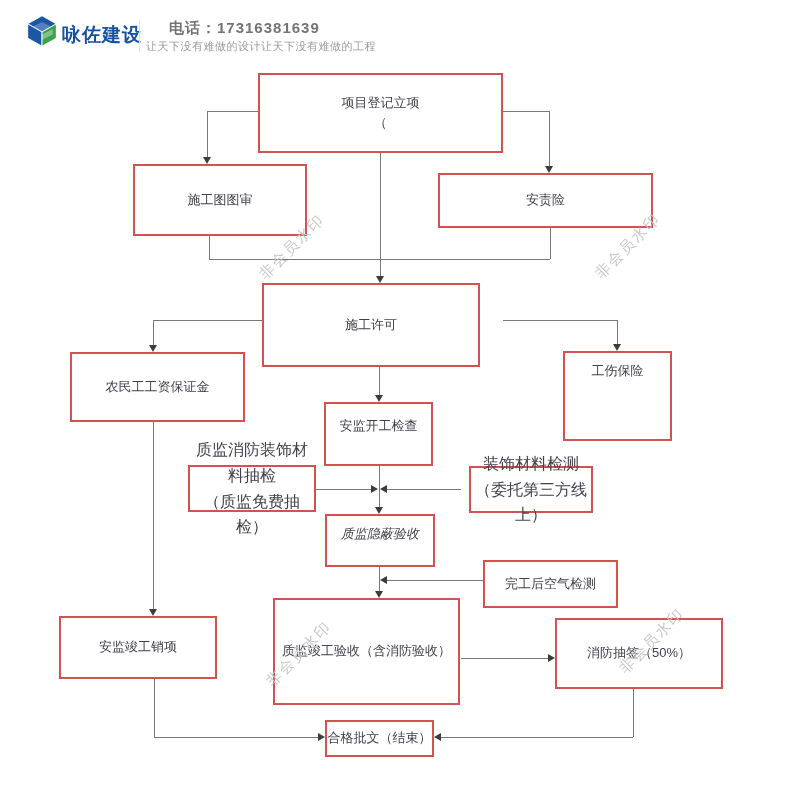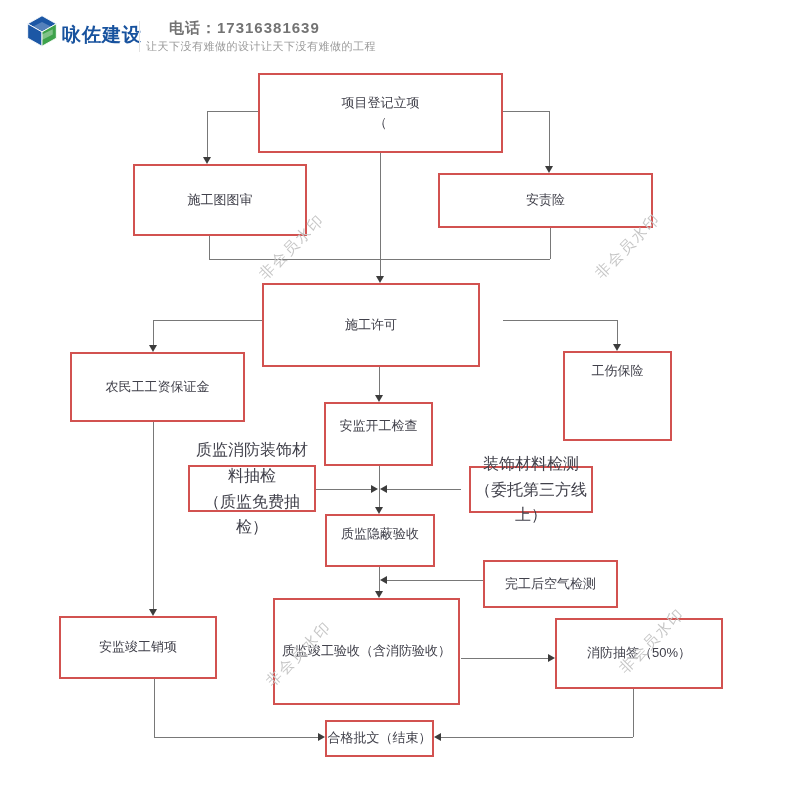--- a/index.html
+++ b/index.html
@@ -68,21 +68,21 @@
     <span>安监开工检查</span>
   </div>
   <div class="node small" style="left:180px;top:465px;width:128px;height:47px;">
     <span>质监消防装饰材料抽检</span>
     <span>（质监免费抽检）</span>
   </div>
   <div class="node small" style="left:461px;top:466px;width:124px;height:47px;">
     <span>装饰材料检测</span>
     <span>（委托第三方线上）</span>
   </div>
-  <div class="node top" style="left:325px;top:514px;width:110px;height:53px;padding-top:8px;">
+  <div class="node top" style="left:325px;top:514px;width:110px;height:53px;padding-top:8px;font-style:italic;">
     <span>质监隐蔽验收</span>
   </div>
   <div class="node" style="left:483px;top:560px;width:135px;height:48px;">
     <span>完工后空气检测</span>
   </div>
   <div class="node" style="left:59px;top:616px;width:158px;height:63px;justify-content:center;">
     <span>安监竣工销项</span>
   </div>
   <div class="node" style="left:273px;top:598px;width:187px;height:107px;">
     <span>质监竣工验收（含消防验收）</span>

